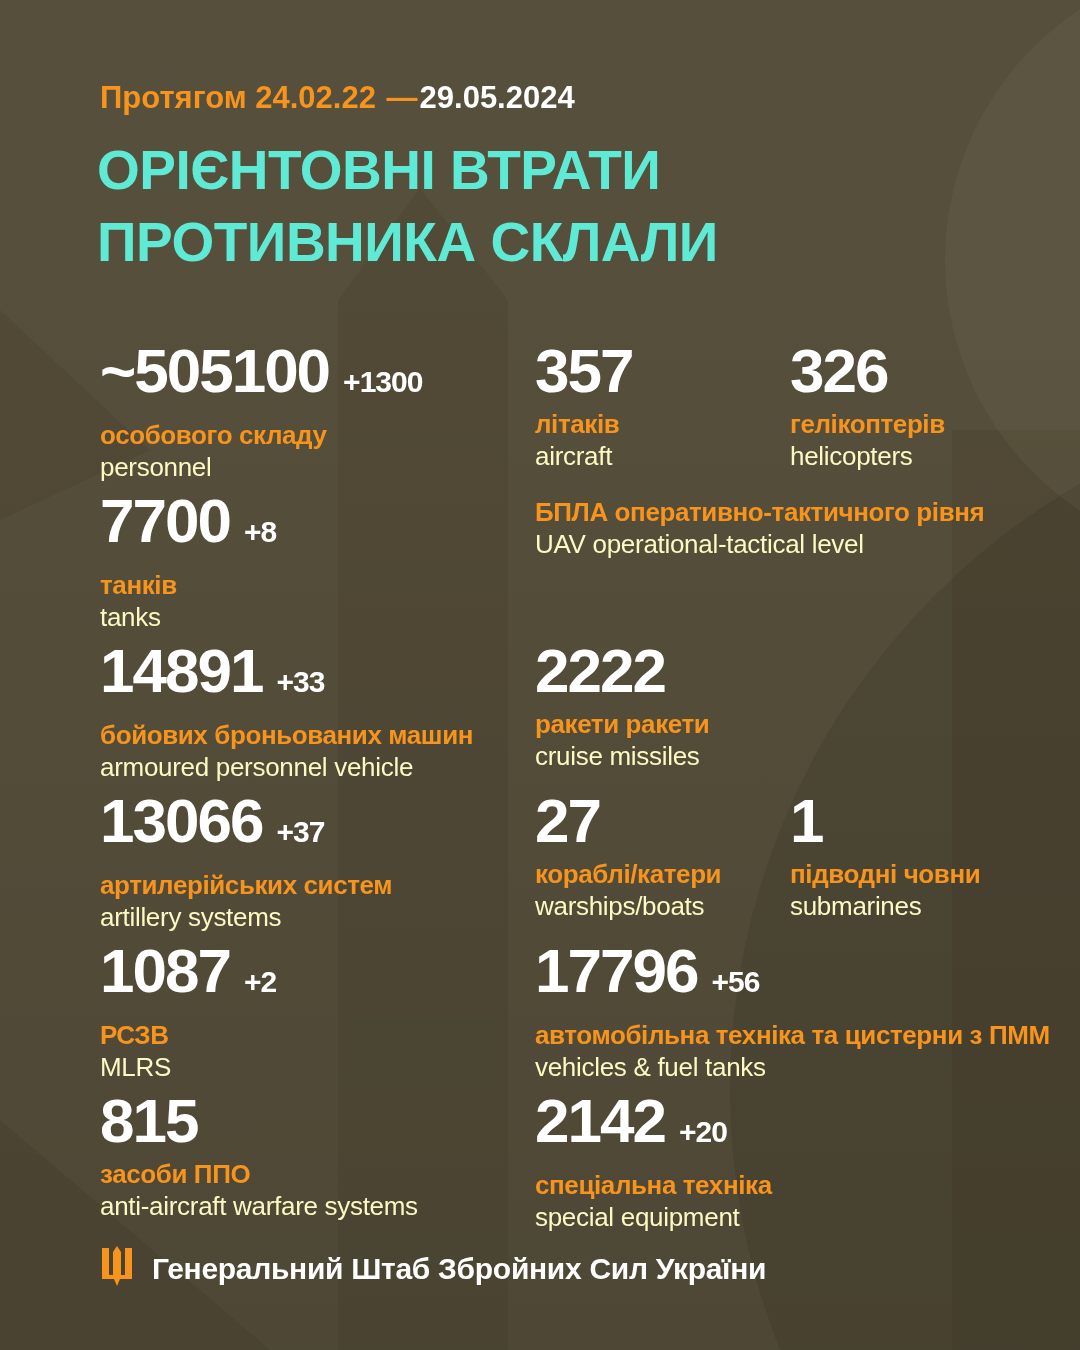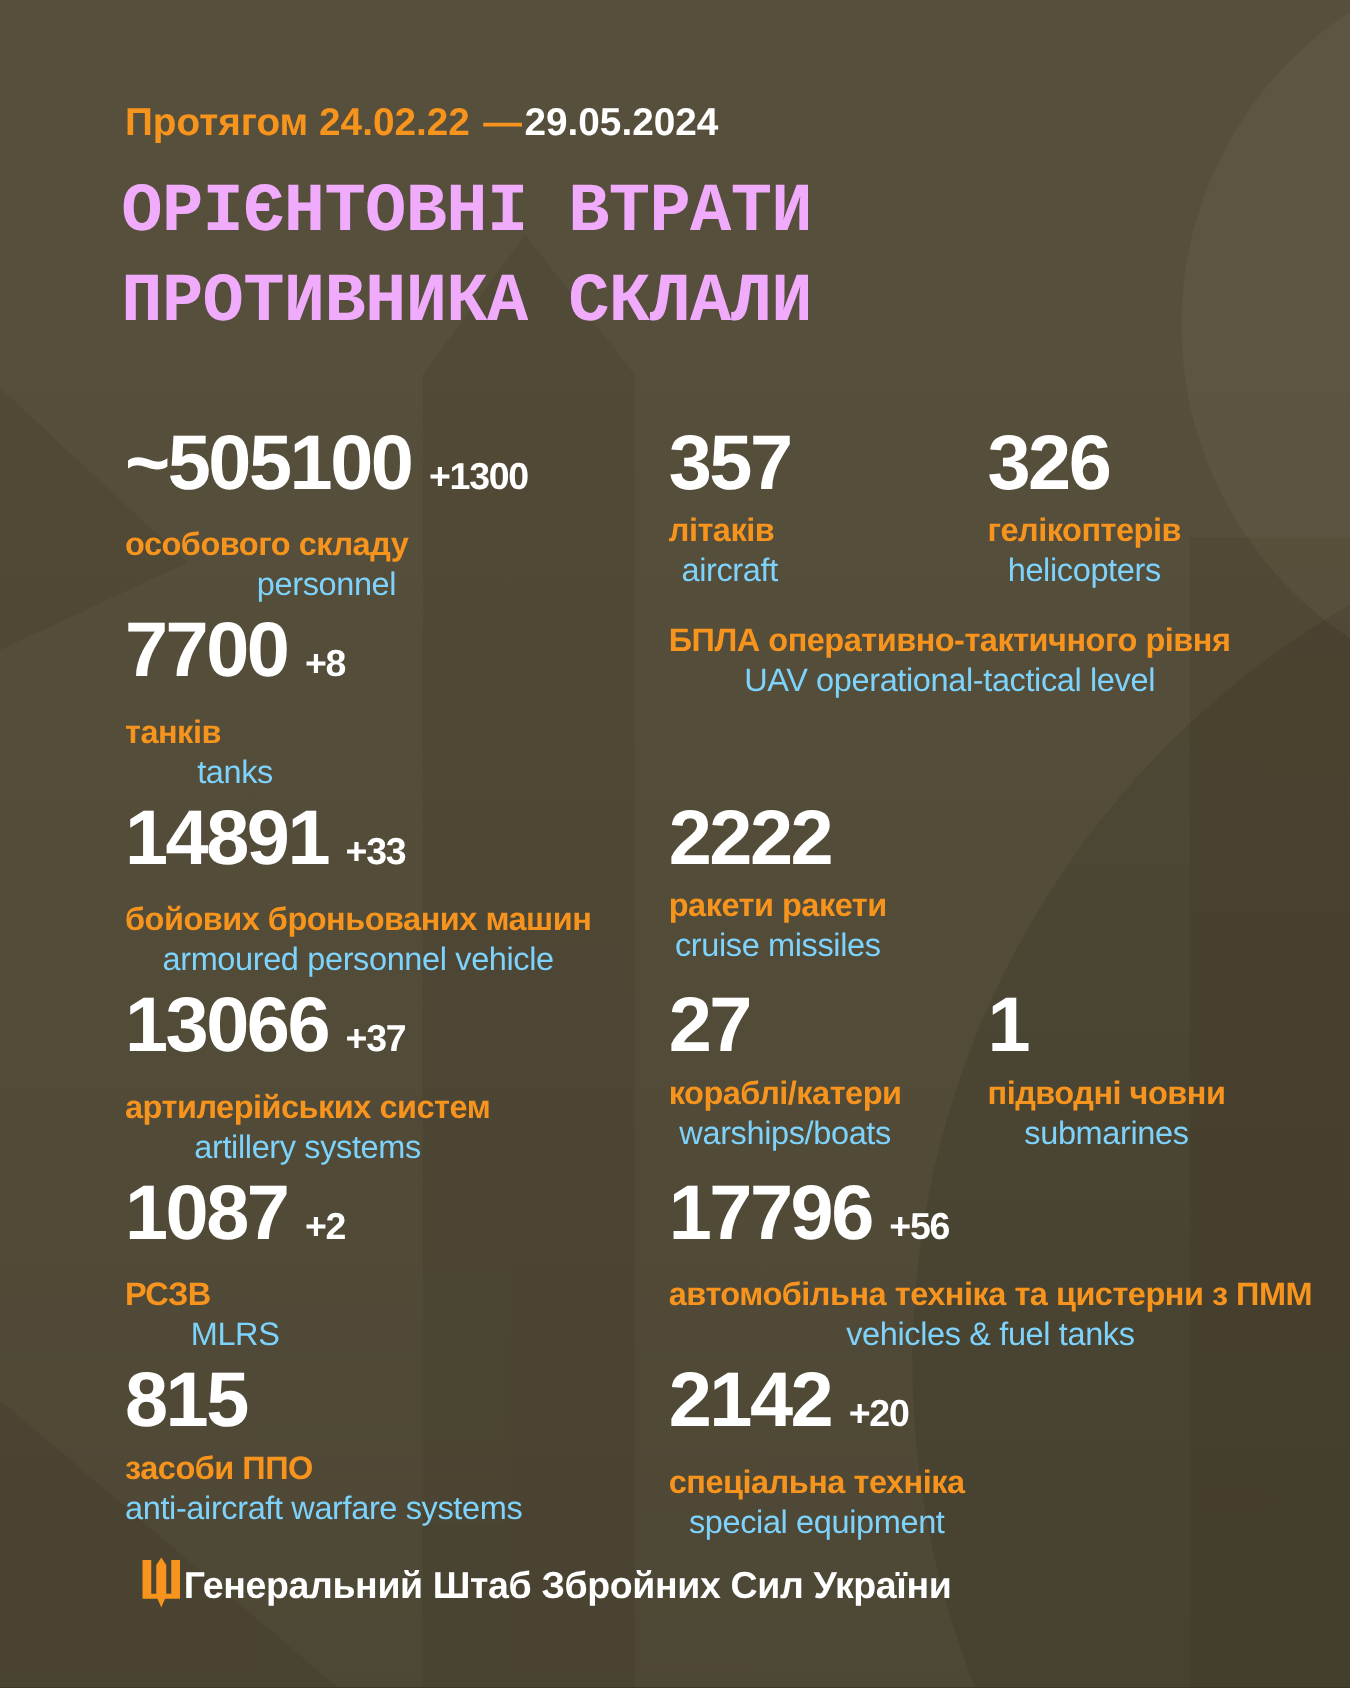--- a/index.html
+++ b/index.html
@@ -16,35 +16,35 @@
     position:absolute;left:100px;top:80px;
     font-size:31px;font-weight:600;color:#F7941D;
     letter-spacing:0;white-space:nowrap;
   }
   .header-line .date-to{color:#FFFFFF;font-weight:800;}
   .header-line .dash{font-weight:700;padding:0 2px;}
 
   .title{
     position:absolute;left:97px;top:134px;
     font-size:55px;line-height:72px;font-weight:800;
-    color:#f0abfc;letter-spacing:-0.5px;white-space:nowrap;font-family:Liberation Mono, monospace;
+    color:#5eead4;letter-spacing:-0.5px;white-space:nowrap;
   }
 
   .stat{position:absolute;white-space:nowrap;}
   .stat .value-line{font-size:62px;line-height:62px;font-weight:800;color:#FFFFFF;letter-spacing:-2px;}
   .stat .delta{font-size:30px;font-weight:800;color:#ffffff;letter-spacing:-1px;margin-left:14px;}
   .stat .label-ua{margin-top:7px;font-size:26px;line-height:30px;font-weight:700;color:#F7941D;letter-spacing:-0.4px;}
-  .stat .label-en{margin-top:2px;font-size:26px;line-height:30px;font-weight:400;color:#7dd3fc;letter-spacing:-0.3px;text-align:center;}
+  .stat .label-en{margin-top:2px;font-size:26px;line-height:30px;font-weight:400;color:#fef9c3;letter-spacing:-0.3px;}
 
   .r0{top:340px}.r1{top:490px}.r2{top:640px}.r3{top:790px}.r4{top:940px}.r5{top:1090px}
   .c0{left:100px}.c1{left:535px}.c2{left:790px}
 
   .footer{
-    position:absolute;left:112px;top:1246px;
-    display:flex;align-items:center;gap:1px;text-align:center;
+    position:absolute;left:100px;top:1246px;
+    display:flex;align-items:center;gap:18px;text-align:center;
   }
   .footer .org{font-size:30px;font-weight:700;color:#FFFFFF;letter-spacing:-0.3px;white-space:nowrap;}
   .tryzub{width:34px;height:46px;display:block;}
 </style>
 </head>
 <body>
 
 <div class="canvas">
 
   <svg class="bg-svg" width="1080" height="1350" viewBox="0 0 1080 1350" aria-hidden="true">

